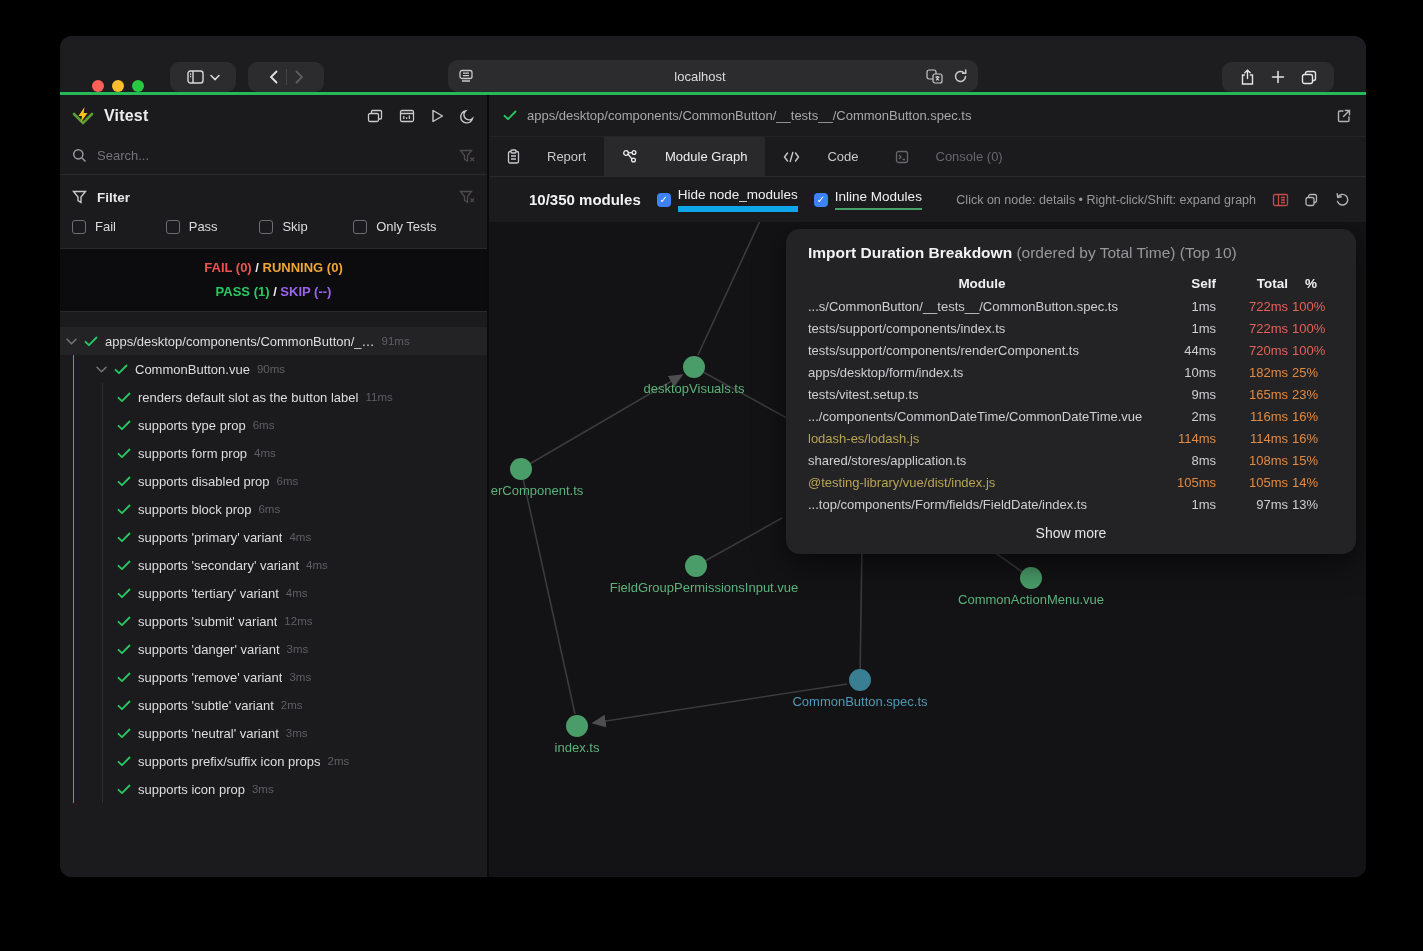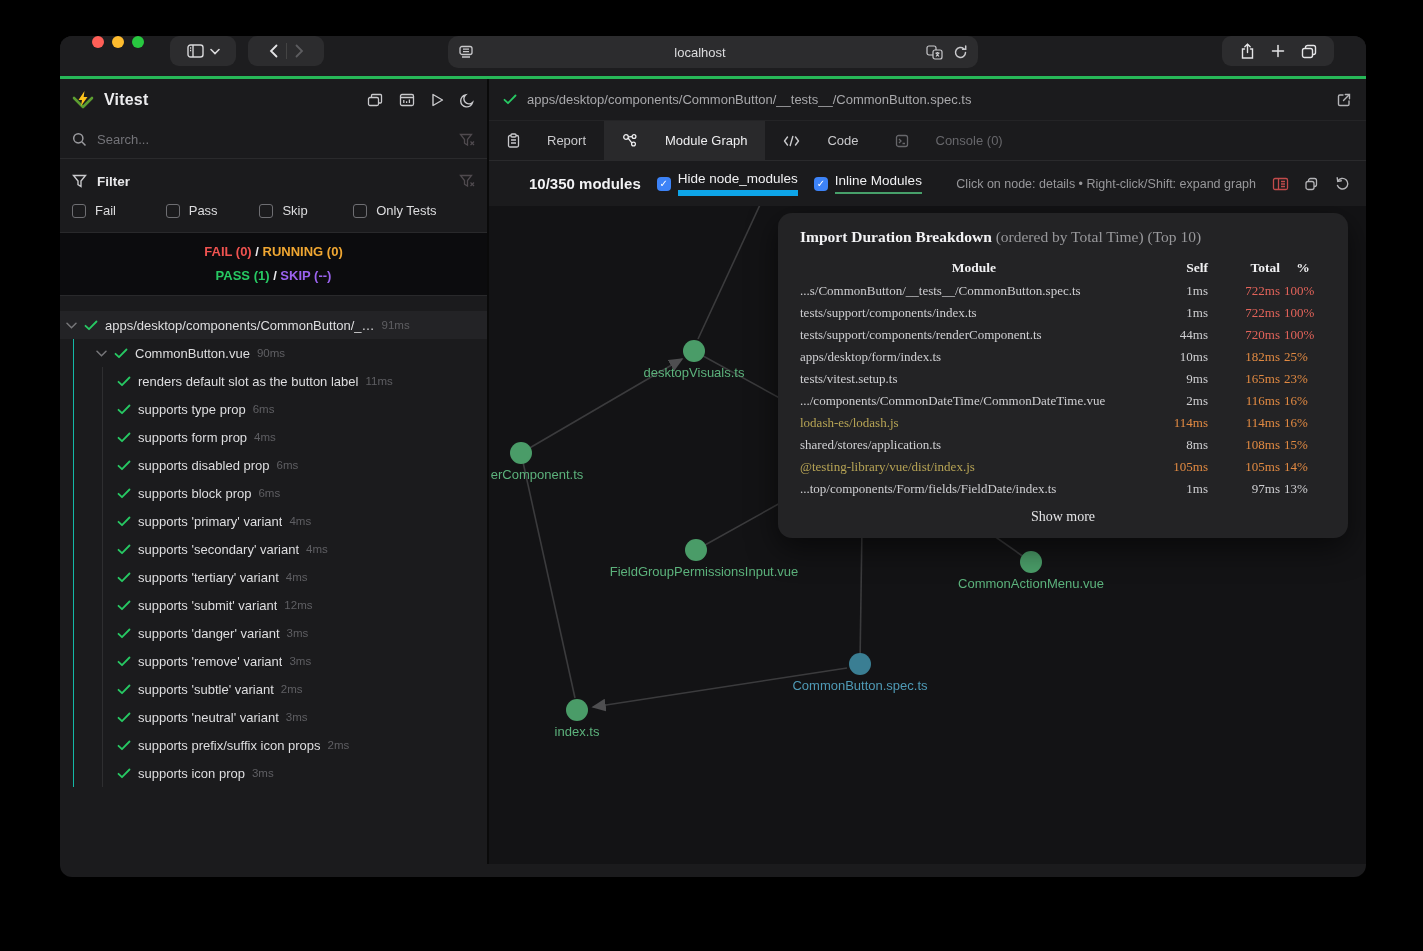--- a/index.html
+++ b/index.html
@@ -1,20 +1,20 @@
 <!DOCTYPE html>
 <html><head>
 <meta charset="utf-8">
 <style>
   * { margin:0; padding:0; box-sizing:border-box; }
   html,body { width:1423px; height:951px; background:#000; font-family:"Liberation Sans","DejaVu Sans",sans-serif; overflow:hidden; }
   .window { position:absolute; left:60px; top:36px; width:1306px; height:841px; background:#1b1b1d; border-radius:12px; overflow:hidden; box-shadow:0 24px 70px rgba(0,0,0,.65); }
 
   
-  .chrome { height:40px; background:#1d1d1f; display:flex; align-items:flex-start; padding:0 32px; position:relative; }
+  .chrome { height:56px; background:#1d1d1f; display:flex; align-items:flex-end; padding:0 32px; position:relative; }
   .traffic { display:flex; gap:8px; align-items:center; }
   .light { width:12px; height:12px; border-radius:50%; }
   .pill { background:#2c2c2e; border-radius:9px; height:30px; display:flex; align-items:center; justify-content:center; }
   .sidebar-pill { margin-left:26px; width:66px; gap:6px; }
   .nav-pill { margin-left:12px; width:76px; gap:0; }
   .nav-sep { width:1px; height:16px; background:#444; margin:0 8px; }
   .urlbar { position:absolute; left:50%; transform:translateX(-50%); width:530px; height:32px; background:#2c2c2e; border-radius:10px; display:flex; align-items:center; padding:0 10px; }
   .url-text { flex:1; text-align:center; color:#dcdcde; font-size:13px; }
   .chrome-right { margin-left:auto; width:112px; gap:16px; }
   .icon { display:inline-flex; align-items:center; justify-content:center; flex:none; }
@@ -67,21 +67,21 @@
   .u-green { border-bottom:2px solid #47a06a; }
   .bluebox { width:14px; height:14px; border-radius:4px; background:#3d83f7; color:#fff; font-size:10px; display:flex; align-items:center; justify-content:center; font-weight:bold; }
   .ghint { margin-left:auto; color:#97979a; font-size:12.5px; white-space:nowrap; }
   .gicons { display:flex; gap:15px; align-items:center; }
 
   .graph-wrap { position:relative; flex:1; background:#131315; overflow:hidden; }
   .graph-svg { position:absolute; left:0; top:0; }
   .gnode-label { font-size:13px; font-family:"Liberation Sans","DejaVu Sans",sans-serif; }
 
   
-  .panel { position:absolute; left:289px; top:7px; width:570px; background:#232325; border-radius:14px; padding:15px 22px 13px; box-shadow:0 10px 30px rgba(0,0,0,.55);font-family:Liberation Serif, serif; }
+  .panel { position:absolute; left:297px; top:7px; width:570px; background:#232325; border-radius:14px; padding:15px 22px 13px; box-shadow:0 10px 30px rgba(0,0,0,.55); }
   .p-title-row { font-size:15.5px; margin-bottom:10px; }
   .p-title { color:#f2f2f4; font-weight:bold; }
   .p-subtitle { color:#98989b; }
   .imp-grid { display:grid; grid-template-columns:1fr 60px 72px 46px; align-items:center; }
   .imp-head { font-weight:bold; color:#f0f0f2; font-size:13.5px; line-height:24px; }
   .h-mod { text-align:center; } .h-self,.h-total { text-align:right; } .h-pct { text-align:center; }
   .imp-cell { font-size:13px; line-height:22px; white-space:nowrap; overflow:hidden; }
   .cell-self,.cell-total { text-align:right; }
   .cell-pct { text-align:left; padding-left:4px; }
   .c-plain{color:#cfcfd2} .c-red{color:#e2635a} .c-orange{color:#e28a42} .c-yellow{color:#b7a455}

